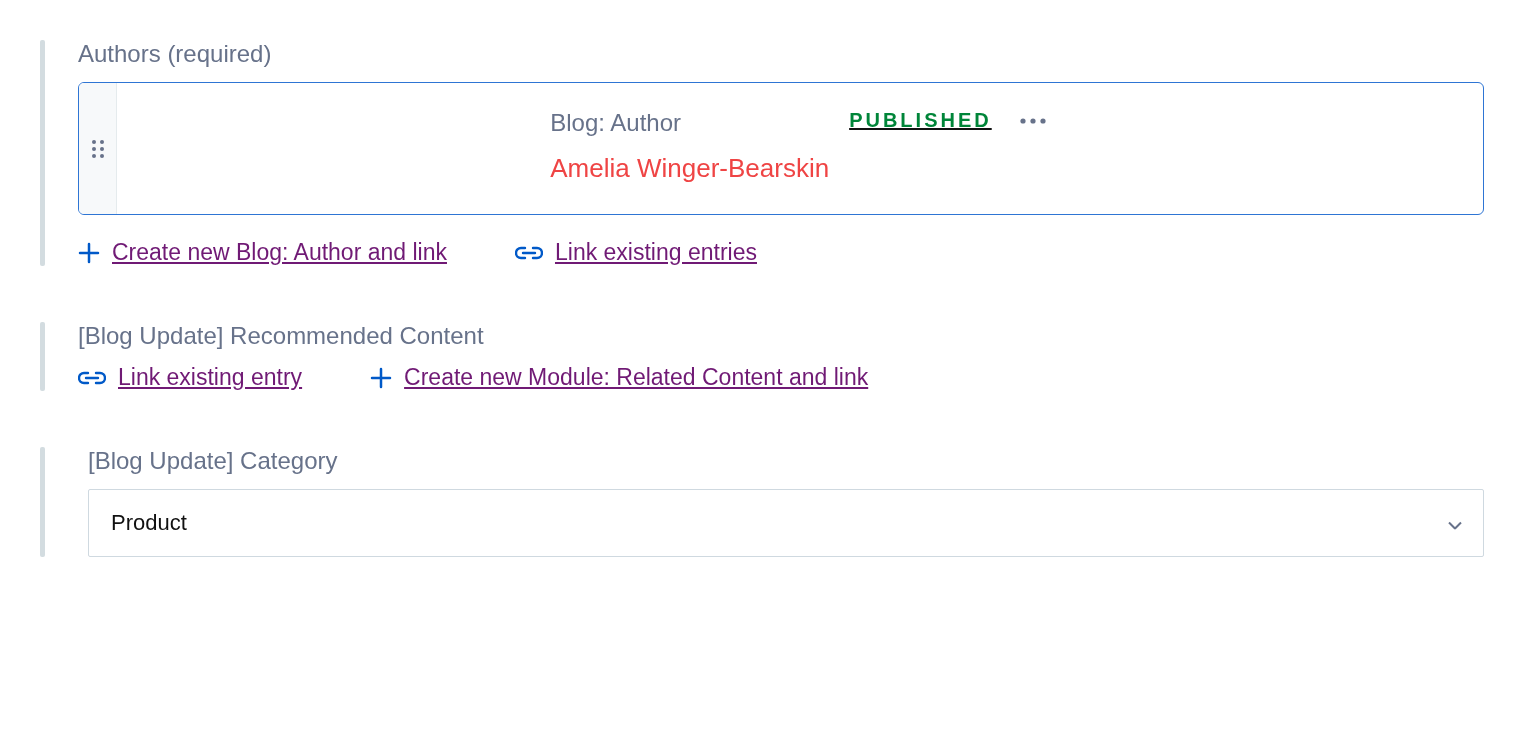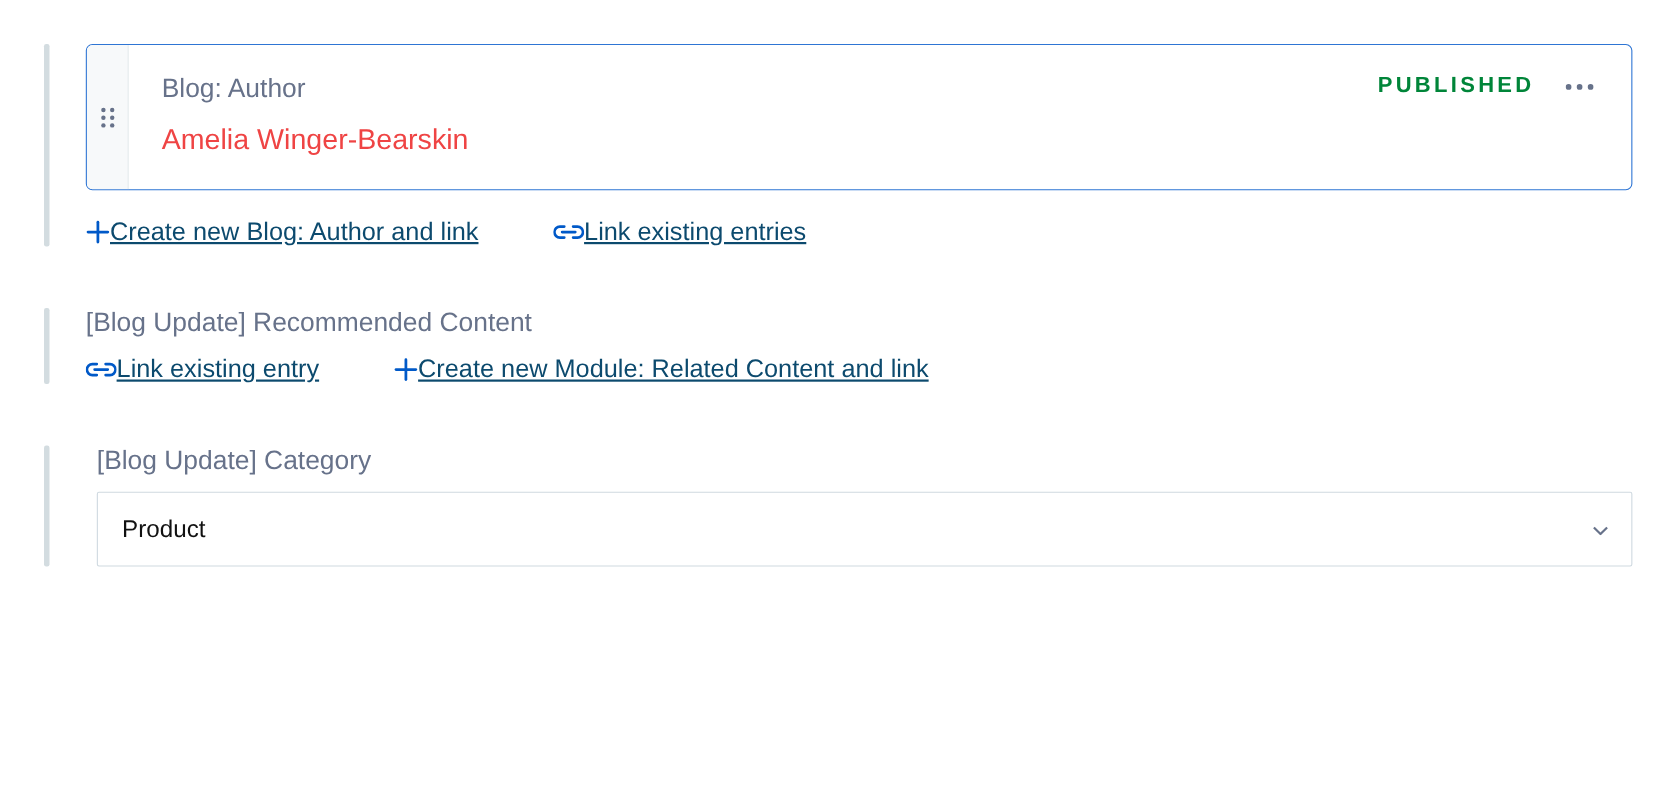--- a/index.html
+++ b/index.html
@@ -46,37 +46,38 @@
       align-items: center;
       justify-content: center;
       cursor: grab;
     }
     .drag-handle svg { display: block; }
     .entry-body {
       flex: 1;
       padding: 26px 30px 30px 30px;
       display: flex;
       align-items: flex-start;
-      justify-content: space-between;
+      justify-content: center;
       gap: 20px;
     }
     .entry-text .content-type {
       color: #67728a;
       font-size: 24px;
       margin-bottom: 16px;
     }
     .entry-text .entry-title {
       font-weight: 400;
       font-size: 26px;
       color: #ef4444;
     }
     .entry-right {
       display: flex;
       align-items: center;
       gap: 24px;
+      text-decoration: underline;
     }
     .status-published {
       color: #008539;
       font-weight: 700;
       letter-spacing: 3px;
       font-size: 20px;
     }
     .more-btn {
       background: none;
       border: none;
@@ -88,21 +89,22 @@
     }
     .more-btn svg { display: block; }
     .actions-row {
       display: flex;
       gap: 68px;
       align-items: center;
     }
     .action-link {
       display: flex;
       align-items: center;
-      color: #0c4a6e;
+      gap: 12px;
+      color: #701a75;
       cursor: pointer;
     }
     .action-link .label {
       text-decoration: underline;
       font-size: 23px;
     }
     .action-link svg { flex-shrink: 0; }
     .select-wrapper {
       position: relative;
     }
@@ -124,20 +126,21 @@
       top: 50%;
       transform: translateY(-50%);
       pointer-events: none;
       color: #67728a;
     }
   </style>
 </head>
 <body>
 
 <div class="field-group">
+  <div class="field-label">Authors (required)</div>
 
   <div class="entry-card">
     <div class="drag-handle">
       <svg width="14" height="22" viewBox="0 0 14 22">
         <circle cx="3" cy="4" r="2" fill="#67728a"></circle>
         <circle cx="11" cy="4" r="2" fill="#67728a"></circle>
         <circle cx="3" cy="11" r="2" fill="#67728a"></circle>
         <circle cx="11" cy="11" r="2" fill="#67728a"></circle>
         <circle cx="3" cy="18" r="2" fill="#67728a"></circle>
         <circle cx="11" cy="18" r="2" fill="#67728a"></circle>

